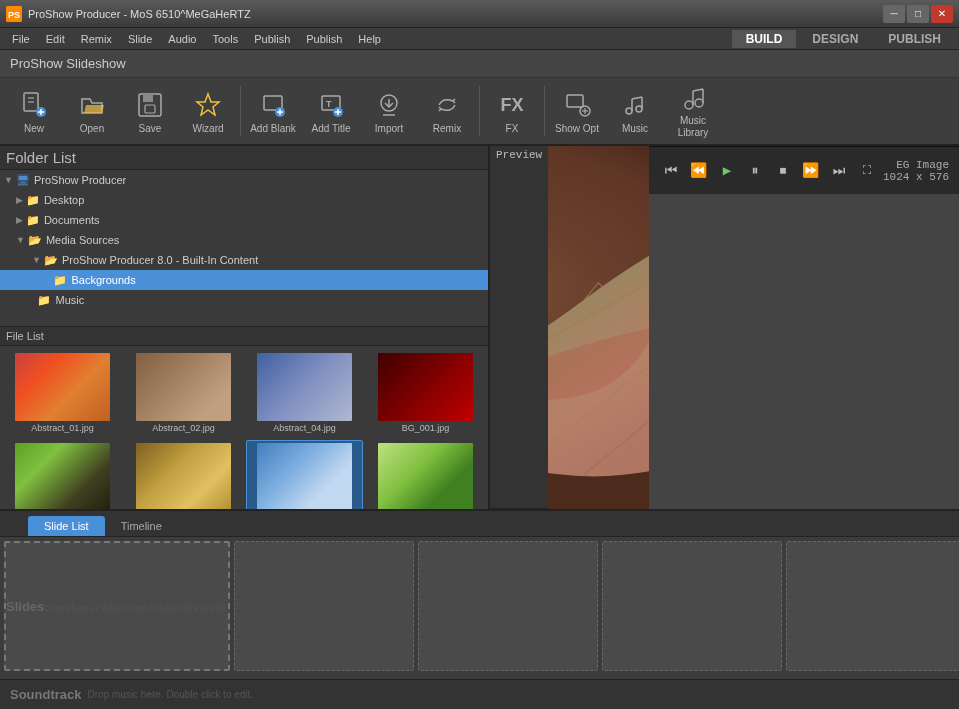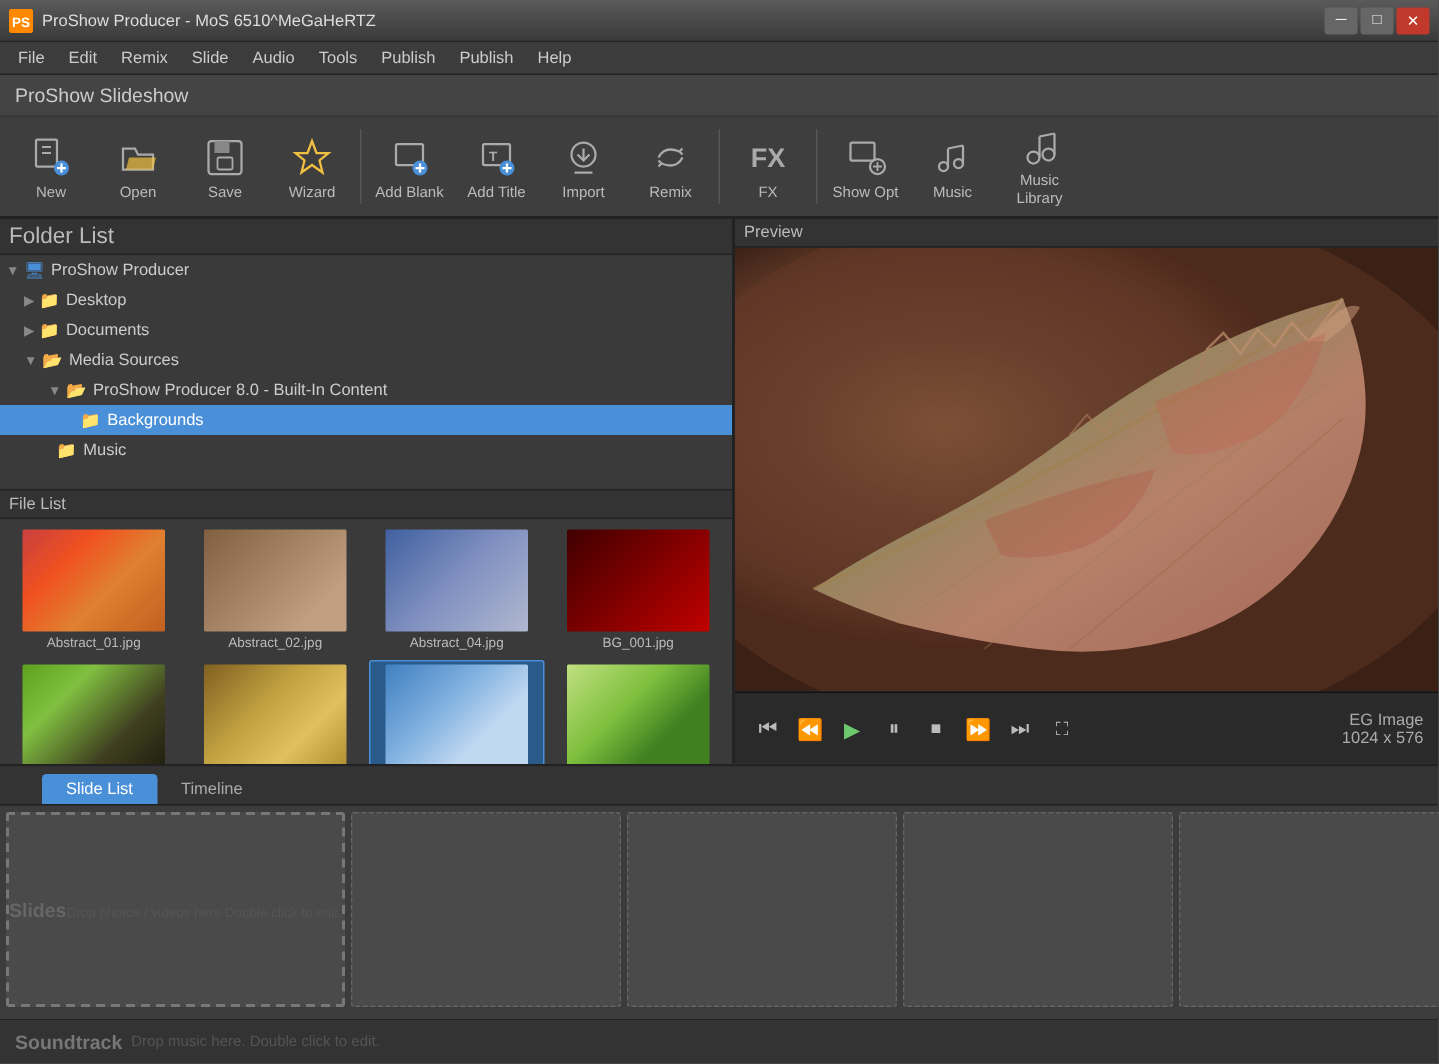--- a/index.html
+++ b/index.html
@@ -178,22 +178,23 @@
       justify-content: center;
       font-size: 9px;
       color: #888;
     }
     .file-name { font-size: 9px; color: #bbb; margin-top: 2px; text-align: center; }
 
     
     #right-panel {
       flex: 1;
       display: flex;
-      flex-direction: column;
+      flex-direction: row;
       background: #444;
+      font-family: Liberation Mono, monospace;
     }
 
     #preview-header {
       background: #333;
       padding: 3px 6px;
       font-size: 11px;
       color: #bbb;
       border-bottom: 1px solid #222;
     }
 
@@ -350,20 +351,25 @@
   <div class="menu-item">File</div>
   <div class="menu-item">Edit</div>
   <div class="menu-item">Remix</div>
   <div class="menu-item">Slide</div>
   <div class="menu-item">Audio</div>
   <div class="menu-item">Tools</div>
   <div class="menu-item">Publish</div>
   <div class="menu-item">Publish</div>
   <div class="menu-item">Help</div>
   <div class="spacer"></div>
+  <div class="view-tabs">
+    <div class="view-tab active">BUILD</div>
+    <div class="view-tab">DESIGN</div>
+    <div class="view-tab">PUBLISH</div>
+  </div>
 </div>
 
 <div id="app-header">
   <span class="show-title">ProShow Slideshow</span>
 </div>
 
 <div id="toolbar">
 
   <div class="tb-btn">
     <div class="tb-icon">

